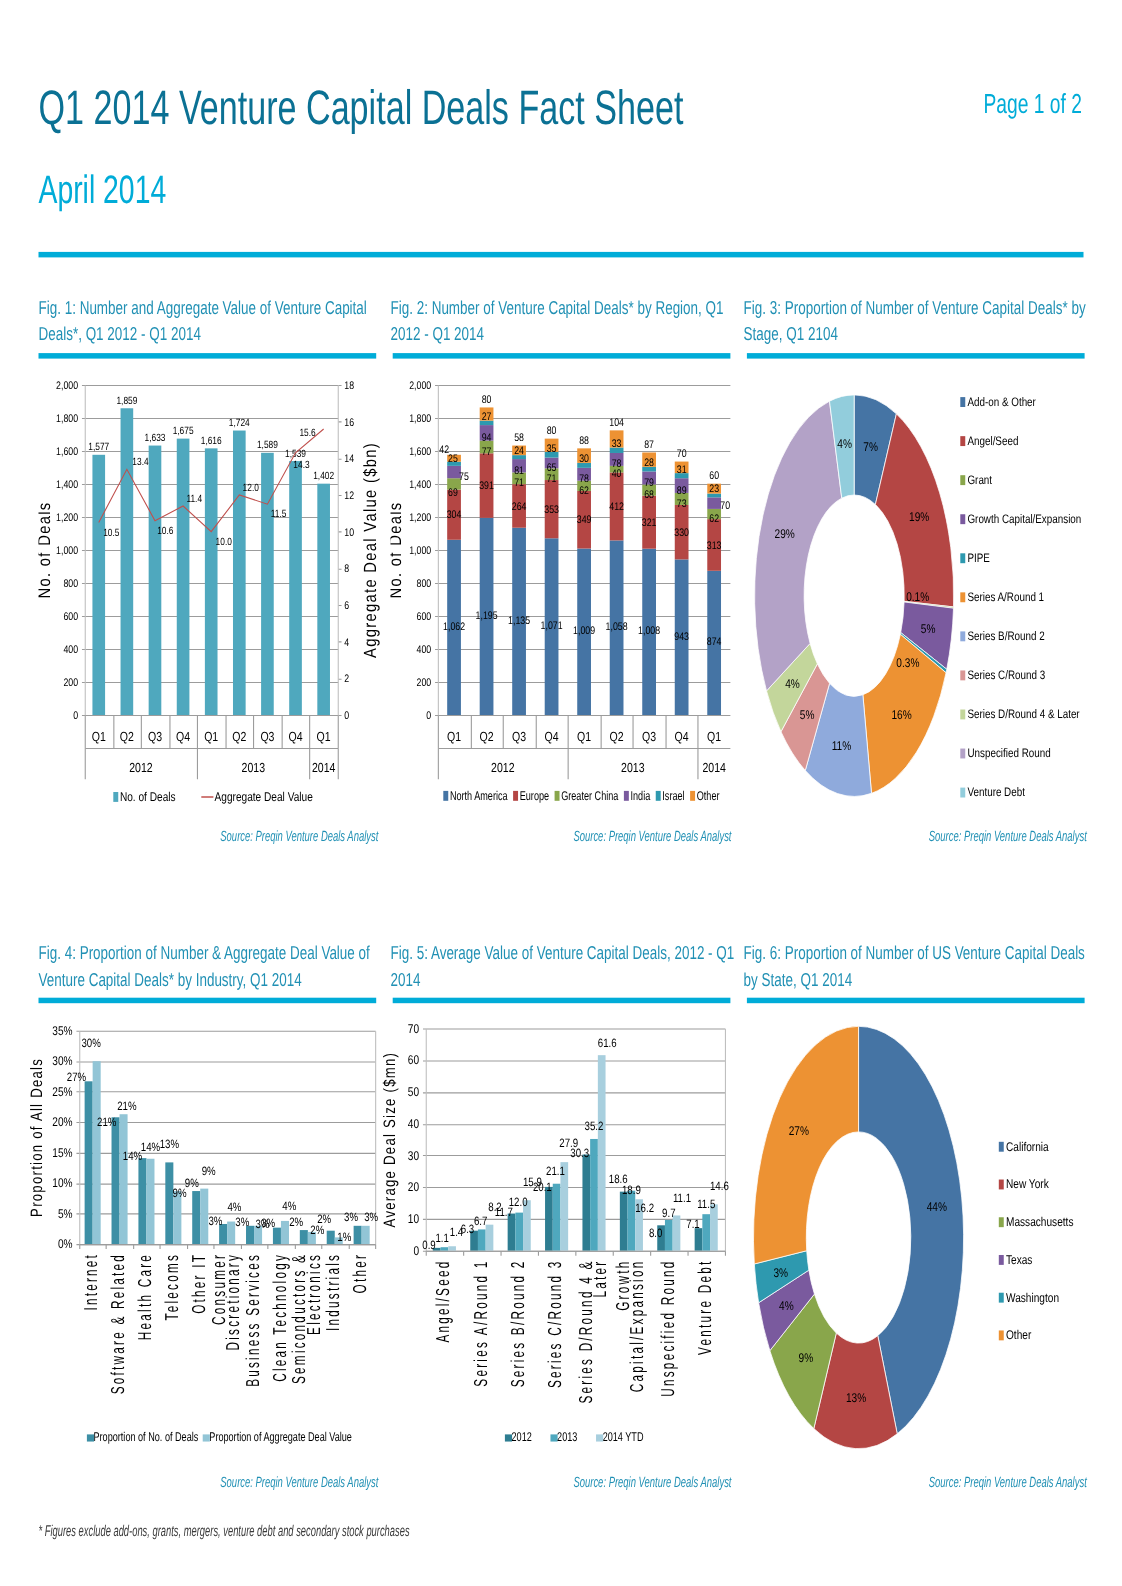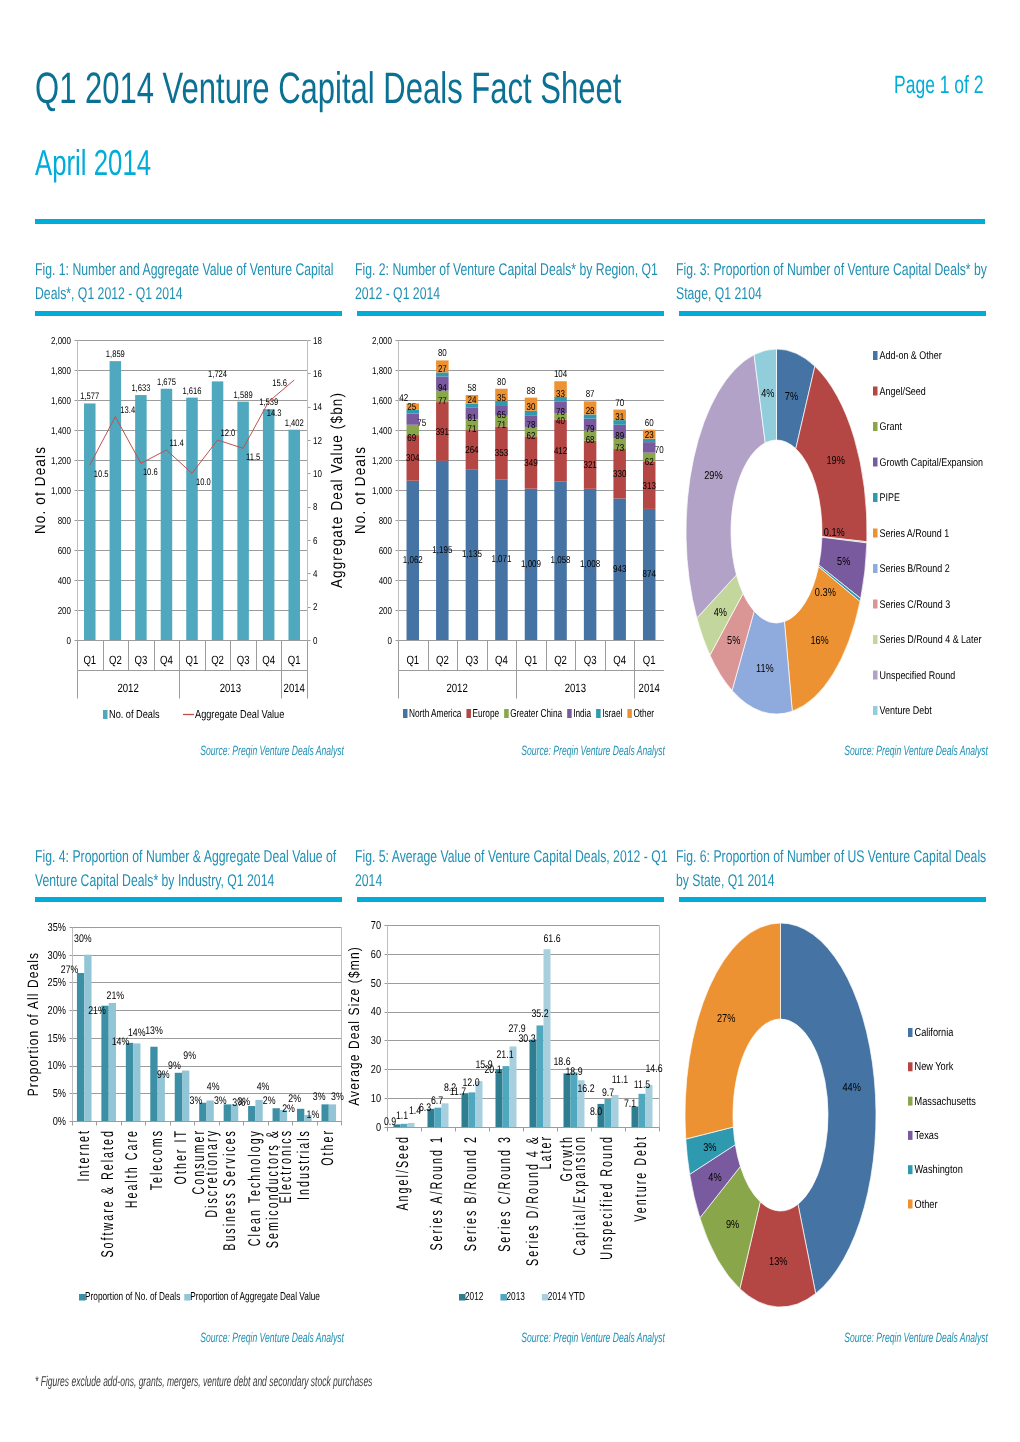--- a/index.html
+++ b/index.html
@@ -1,17 +1,17 @@
 <!DOCTYPE html>
 <html><head>
 <meta charset="utf-8">
 <style>
 html,body{margin:0;padding:0;}
 body{width:1020px;height:1442px;background:#fff;font-family:"Liberation Sans",sans-serif;position:relative;overflow:hidden;-webkit-font-smoothing:antialiased;text-rendering:geometricPrecision;}
-.page{position:absolute;left:0;top:0;width:1020px;height:1056px;}
+.page{position:absolute;left:0;top:10px;width:1020px;height:1056px;}
 #hdr-title{position:absolute;left:35px;top:64px;font-size:44px;color:#0B7194;white-space:nowrap;
   transform:scaleX(0.705);transform-origin:0 0;font-weight:400;}
 #hdr-sub{position:absolute;left:35px;top:142px;font-size:36px;color:#00ACD8;white-space:nowrap;
   transform:scaleX(0.716);transform-origin:0 0;}
 #hdr-page{position:absolute;left:894px;top:71px;font-size:25px;color:#00ACD8;white-space:nowrap;
   transform:scaleX(0.70);transform-origin:0 0;}
 #hdr-rule{position:absolute;left:35px;top:219px;width:950px;height:5px;background:#00ACD8;}
 .figtitle{position:absolute;font-size:17px;line-height:23.5px;color:#2090B4;
   transform:scaleX(0.72);transform-origin:0 0;}
 .figrule{position:absolute;height:5px;background:#00ACD8;}

